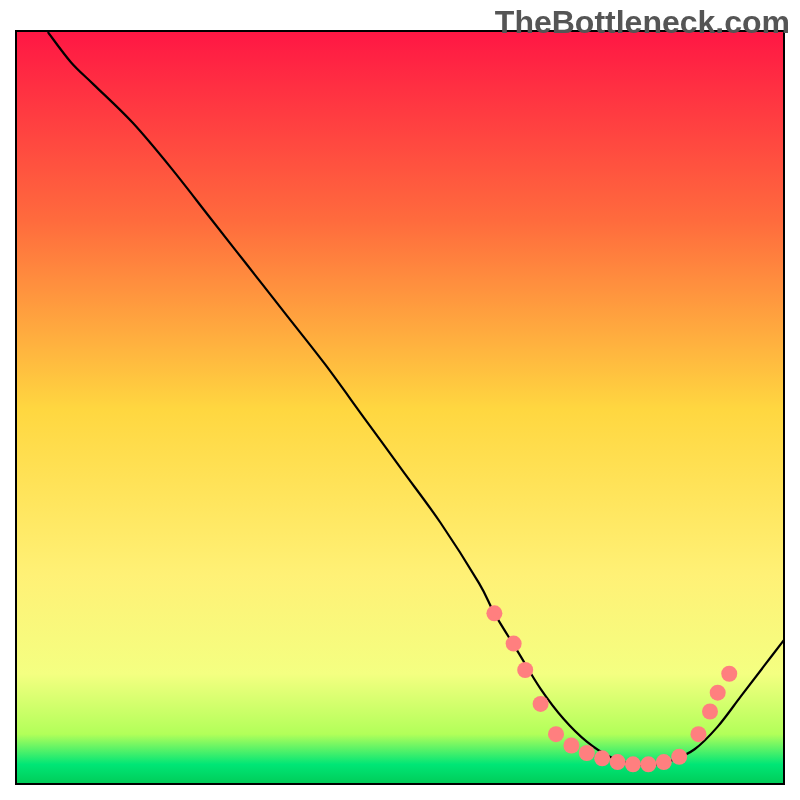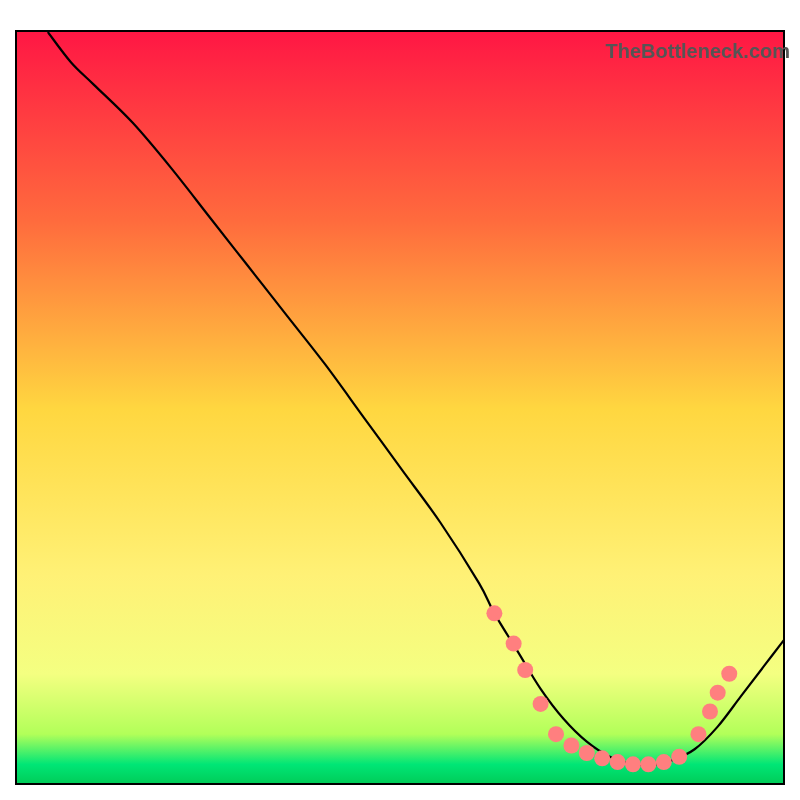--- a/index.html
+++ b/index.html
@@ -7,25 +7,24 @@
   .chart-container {
     position: relative;
     width: 800px;
     height: 800px;
   }
   .watermark {
     position: absolute;
     top: 4px;
     right: 10px;
     font-family: Arial, Helvetica, sans-serif;
-    font-size: 20px;
+    font-size: 32px;
     font-weight: bold;
     color: #555;
     z-index: 10;
-    margin-top: 36px;
   }
   .plot-area {
     position: absolute;
     left: 15px;
     top: 30px;
     width: 770px;
     height: 755px;
     border: 2px solid #000;
     overflow: hidden;
   }

